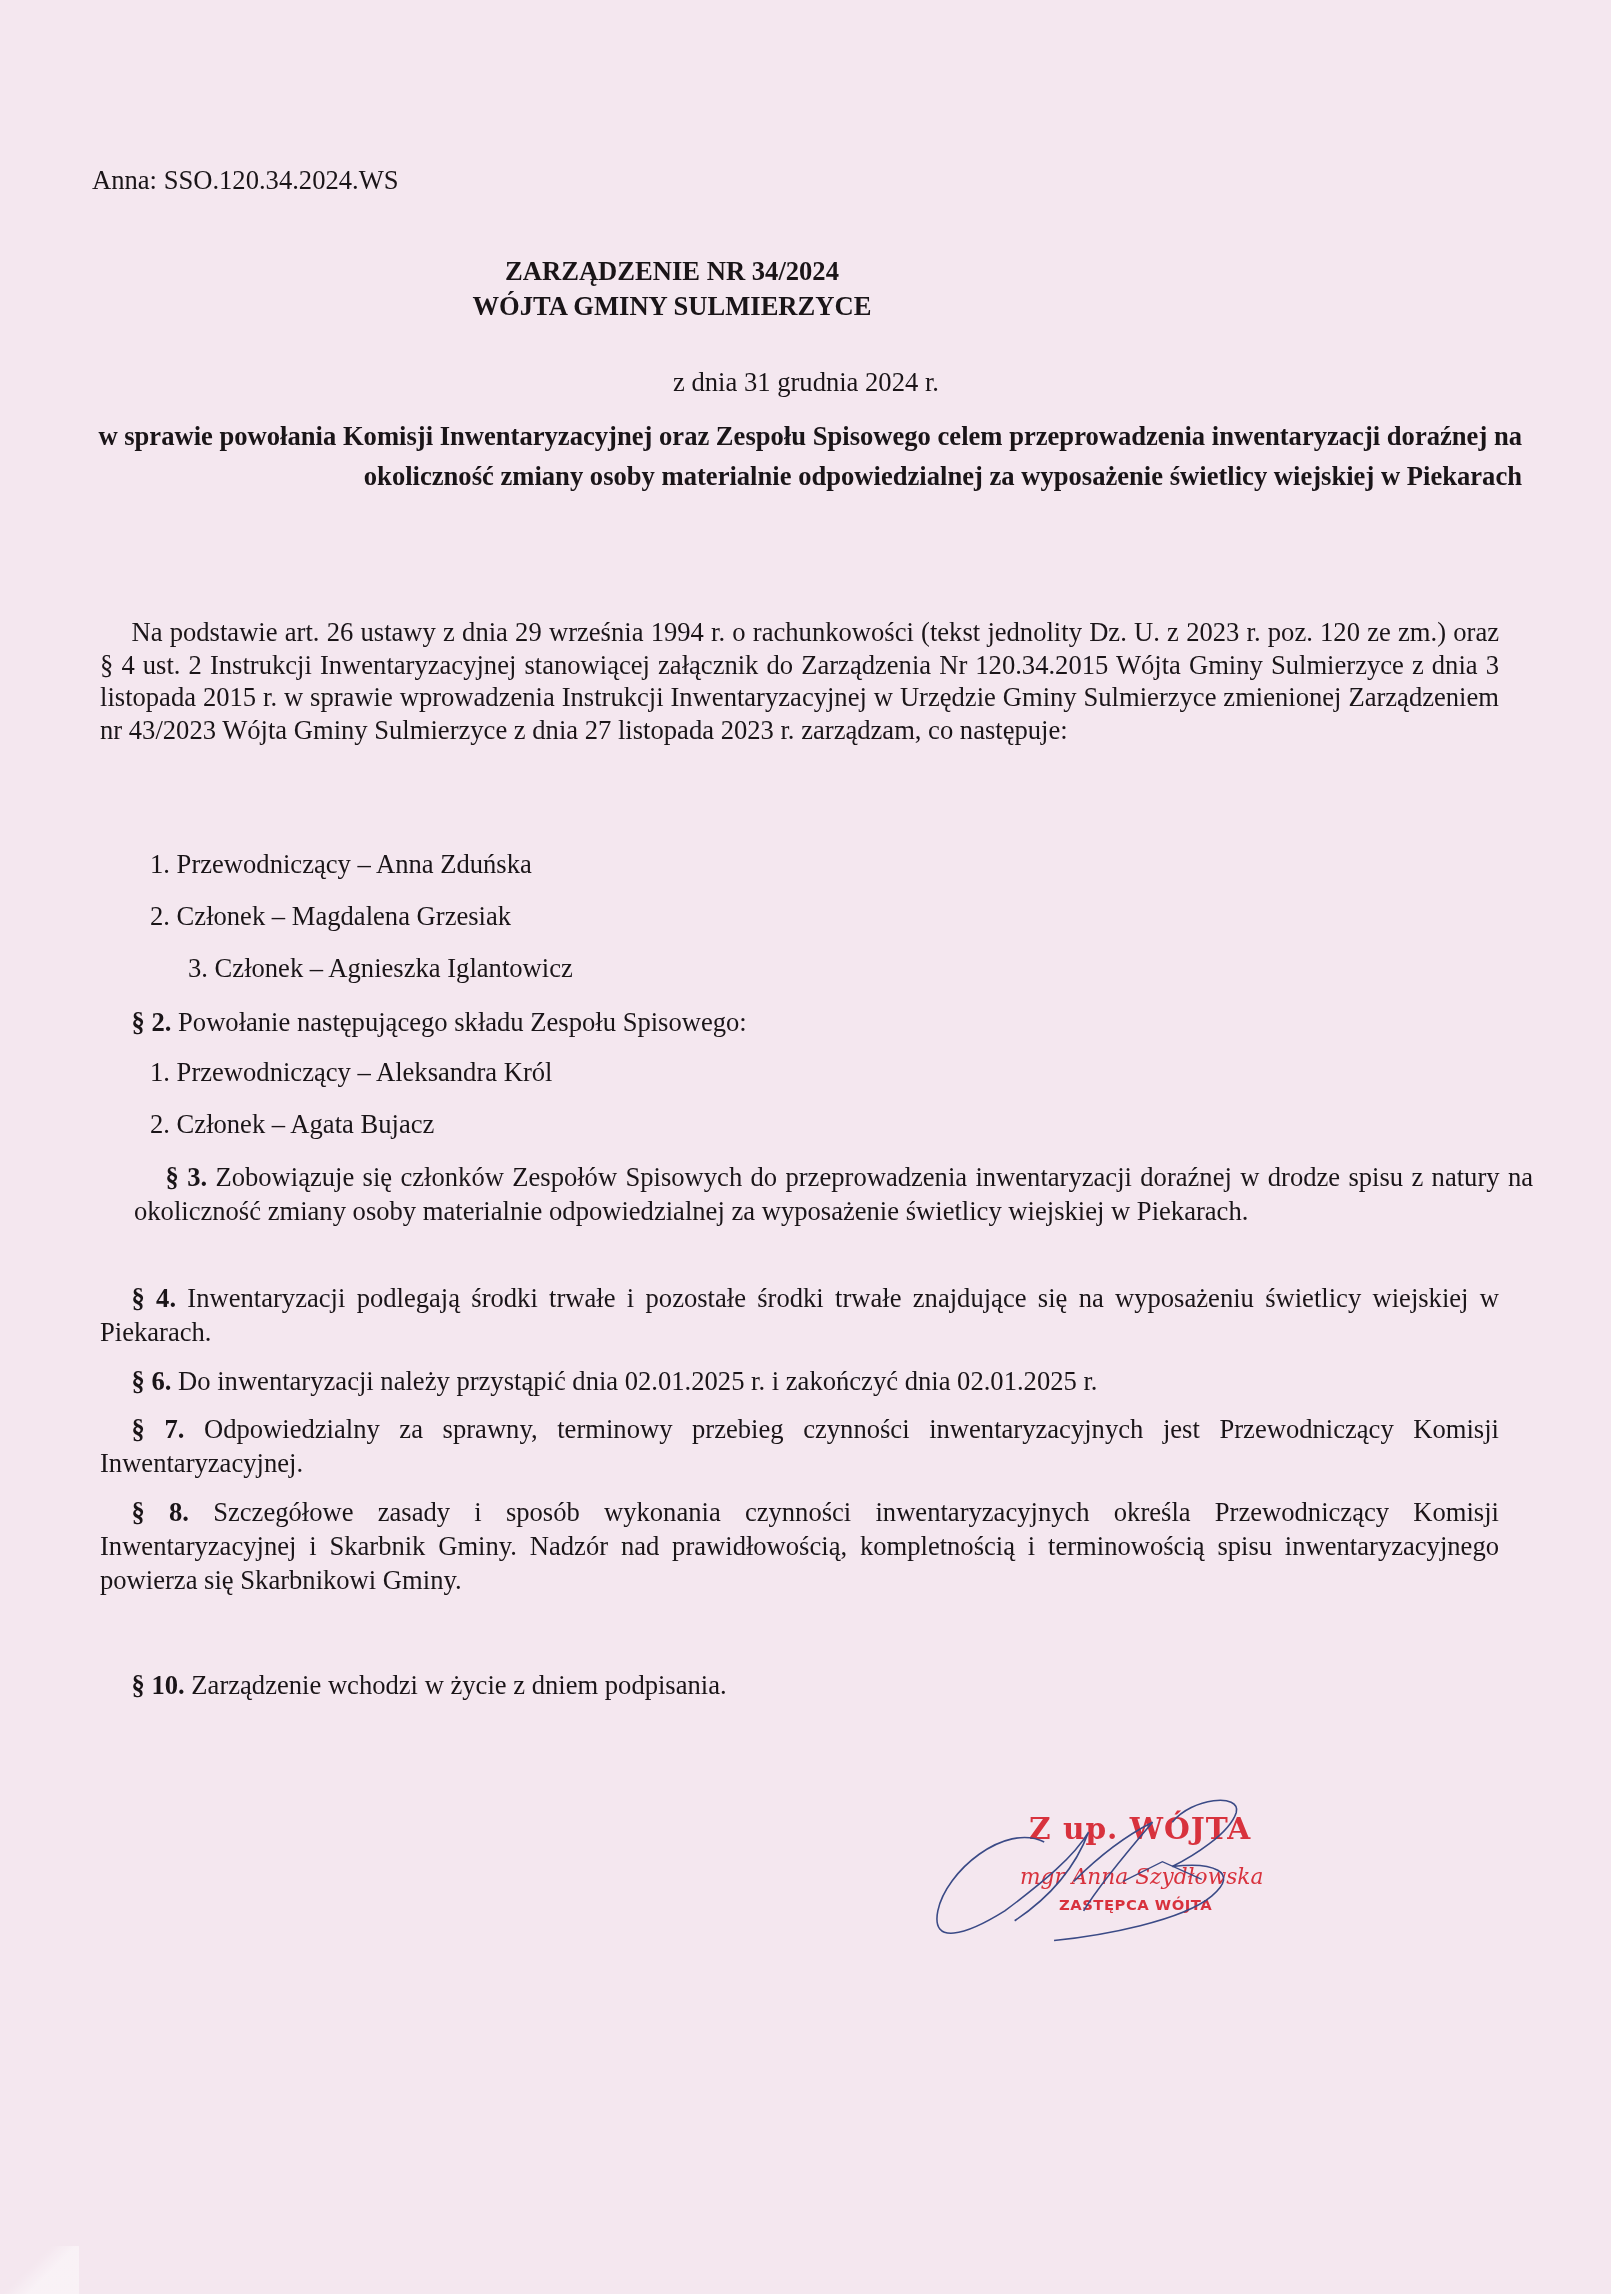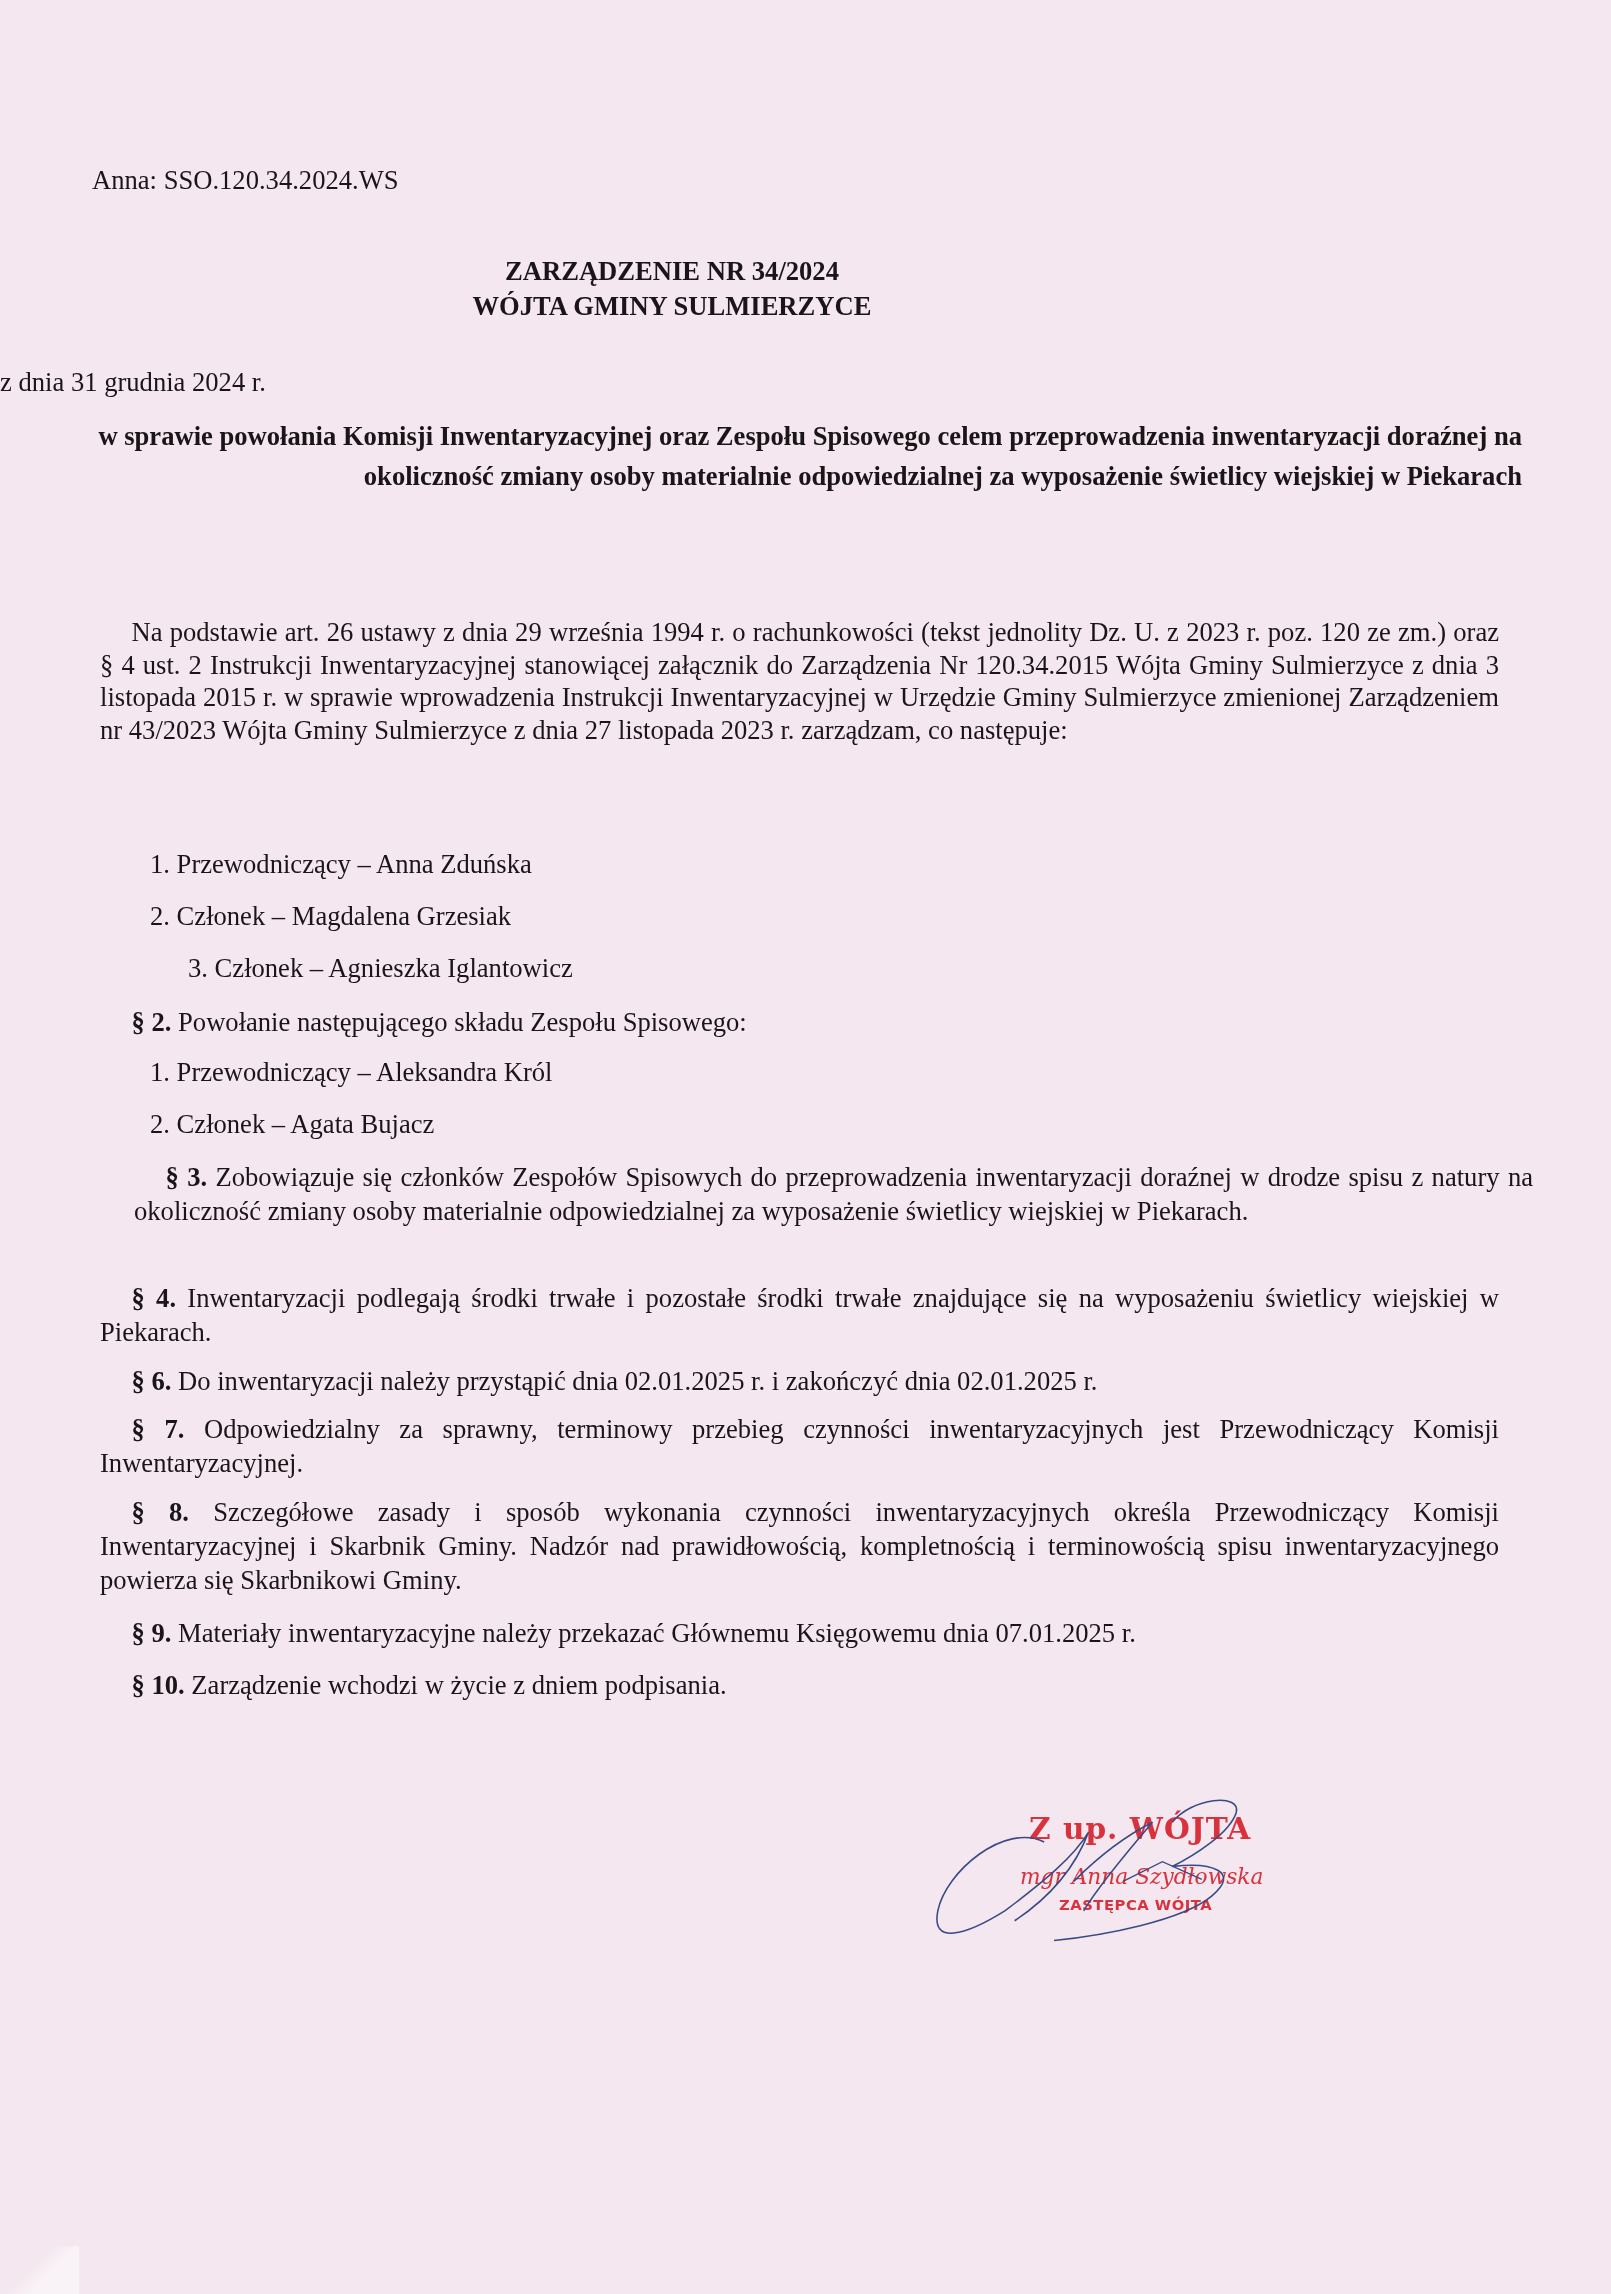--- a/index.html
+++ b/index.html
@@ -5,21 +5,21 @@
   html, body { margin:0; padding:0; }
   body {
     width:1612px; height:2294px; position:relative; overflow:hidden;
     background:#f4e7ef;
     font-family:"Liberation Serif", "DejaVu Serif", serif;
     color:#1a1518;
   }
   .page { position:absolute; left:0; top:0; width:1612px; height:2294px; }
   .ref { position:absolute; left:92px; top:165px; font-size:26.6px; }
   .title { position:absolute; left:0; width:1344px; top:254px; text-align:center; font-weight:bold; font-size:26.6px; line-height:35px; }
-  .date { position:absolute; left:0; width:1612px; top:367px; text-align:left; font-size:26.6px; }
+  .date { position:absolute; left:0; width:1612px; top:367px; text-align:center; font-size:26.6px; }
   .subject { position:absolute; left:94px; width:1428px; top:416px; text-align:right; font-weight:bold; font-size:26.6px; line-height:40px; }
   .body { position:absolute; left:100px; width:1399px; font-size:26.6px; }
   .p { text-align:justify; line-height:32.5px; margin:0; }
   .ind { text-indent:31.5px; }
   .intro { top:616px; line-height:32.5px; }
   .blk { position:absolute; left:100px; width:1399px; font-size:26.6px; line-height:34px; text-align:justify; }
   .sec { font-weight:bold; }
   .li { position:absolute; left:150px; font-size:26.6px; }
   .sig { position:absolute; left:926px; top:1763px; width:394px; height:217px; }
   .stamp1 { position:absolute; left:1029px; top:1811px; font-family:"DejaVu Serif", serif; font-weight:bold; color:#d8323d; font-size:29.6px; letter-spacing:1px; }
@@ -68,23 +68,20 @@
   </div>
 
   <div class="blk ind" style="top:1412px;">
     <span class="sec">§ 7.</span><span> Odpowiedzialny za sprawny, terminowy przebieg czynności inwentaryzacyjnych jest Przewodniczący Komisji Inwentaryzacyjnej.</span>
   </div>
 
   <div class="blk ind" style="top:1495px;">
     <span class="sec">§ 8.</span><span> Szczegółowe zasady i sposób wykonania czynności inwentaryzacyjnych określa Przewodniczący Komisji Inwentaryzacyjnej i Skarbnik Gminy. Nadzór nad prawidłowością, kompletnością i terminowością spisu inwentaryzacyjnego powierza się Skarbnikowi Gminy.</span>
   </div>
 
-  <div class="blk ind" style="top:1616px;">
-    <span class="sec">§ 9.</span><span> Materiały inwentaryzacyjne należy przekazać Głównemu Księgowemu dnia 07.01.2025 r.</span>
-  </div>
 
   <div class="blk ind" style="top:1668px;">
     <span class="sec">§ 10.</span><span> Zarządzenie wchodzi w życie z dniem podpisania.</span>
   </div>
 
   <div class="stamp1">Z up. WÓJTA</div>
   <div class="stamp2">mgr Anna Szydłowska</div>
   <div class="stamp3">ZASTĘPCA WÓJTA</div>
 
   <svg class="sig" viewBox="0 0 400 220" xmlns="http://www.w3.org/2000/svg">

